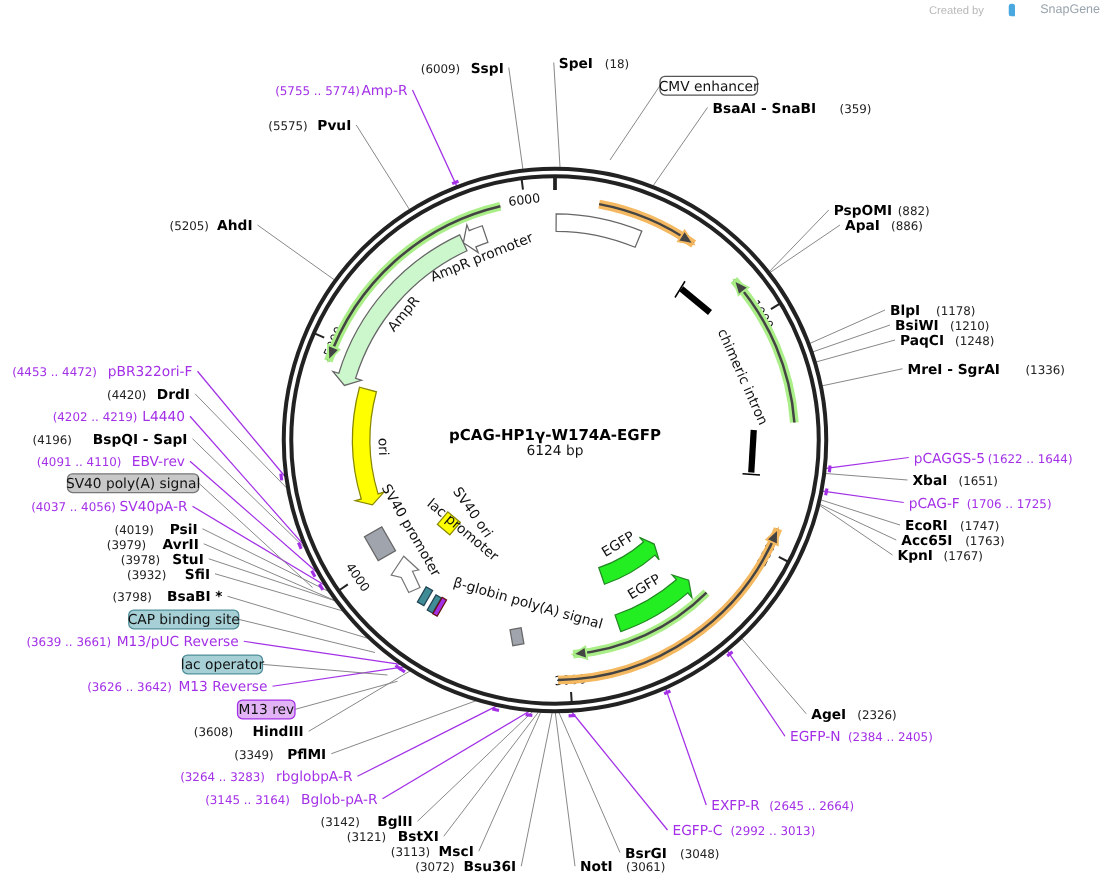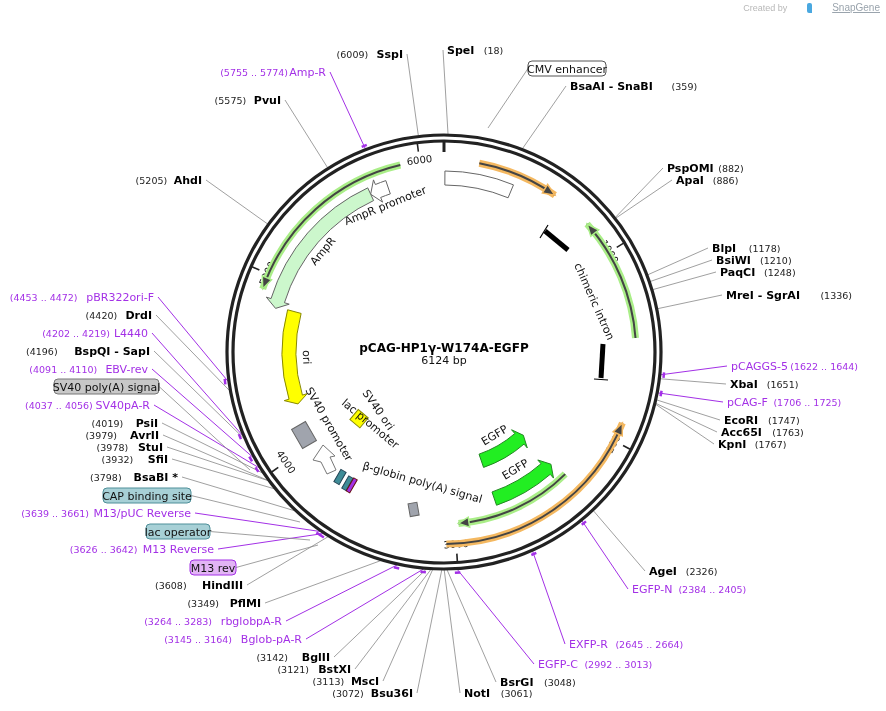--- a/index.html
+++ b/index.html
@@ -1,19 +1,19 @@
 <!DOCTYPE html>
 <html><head>
 <meta charset="utf-8">
 <style>
   html, body { margin:0; padding:0; background:#ffffff; }
   body { width:886px; height:711px; position:relative; overflow:hidden; font-family:"DejaVu Sans", sans-serif; }
   #map { position:absolute; left:0; top:0; width:886px; height:711px; }
   .credit { position:absolute; right:6px; top:2px; font-family:"Liberation Sans", sans-serif; font-size:9px; color:#b8b8b8; display:flex; align-items:flex-end; gap:20px; }
-  .credit .brand { color:#9aa4ad; font-size:10px;text-decoration:underline; }
+  .credit .brand { color:#9aa4ad; font-size:10px; }
   .credit .logo { width:5px; height:10px; background:#4aa8e0; border-radius:2px 2px 0 2px; display:inline-block; }
   svg text { font-family:"DejaVu Sans", sans-serif; }
   .enz-name { font-weight:bold; font-size:11px; fill:#000; }
   .enz-pos { font-size:9.5px; fill:#222; }
   .primer-name { font-size:11px; fill:#a330e6; }
   .primer-pos { font-size:9.5px; fill:#a330e6; }
   .feat-lbl { font-size:11px; fill:#111; }
   .title { font-weight:bold; font-size:12px; fill:#000; }
   .subtitle { font-size:11px; fill:#111; }
   .tick-lbl { font-size:10px; fill:#111; }

